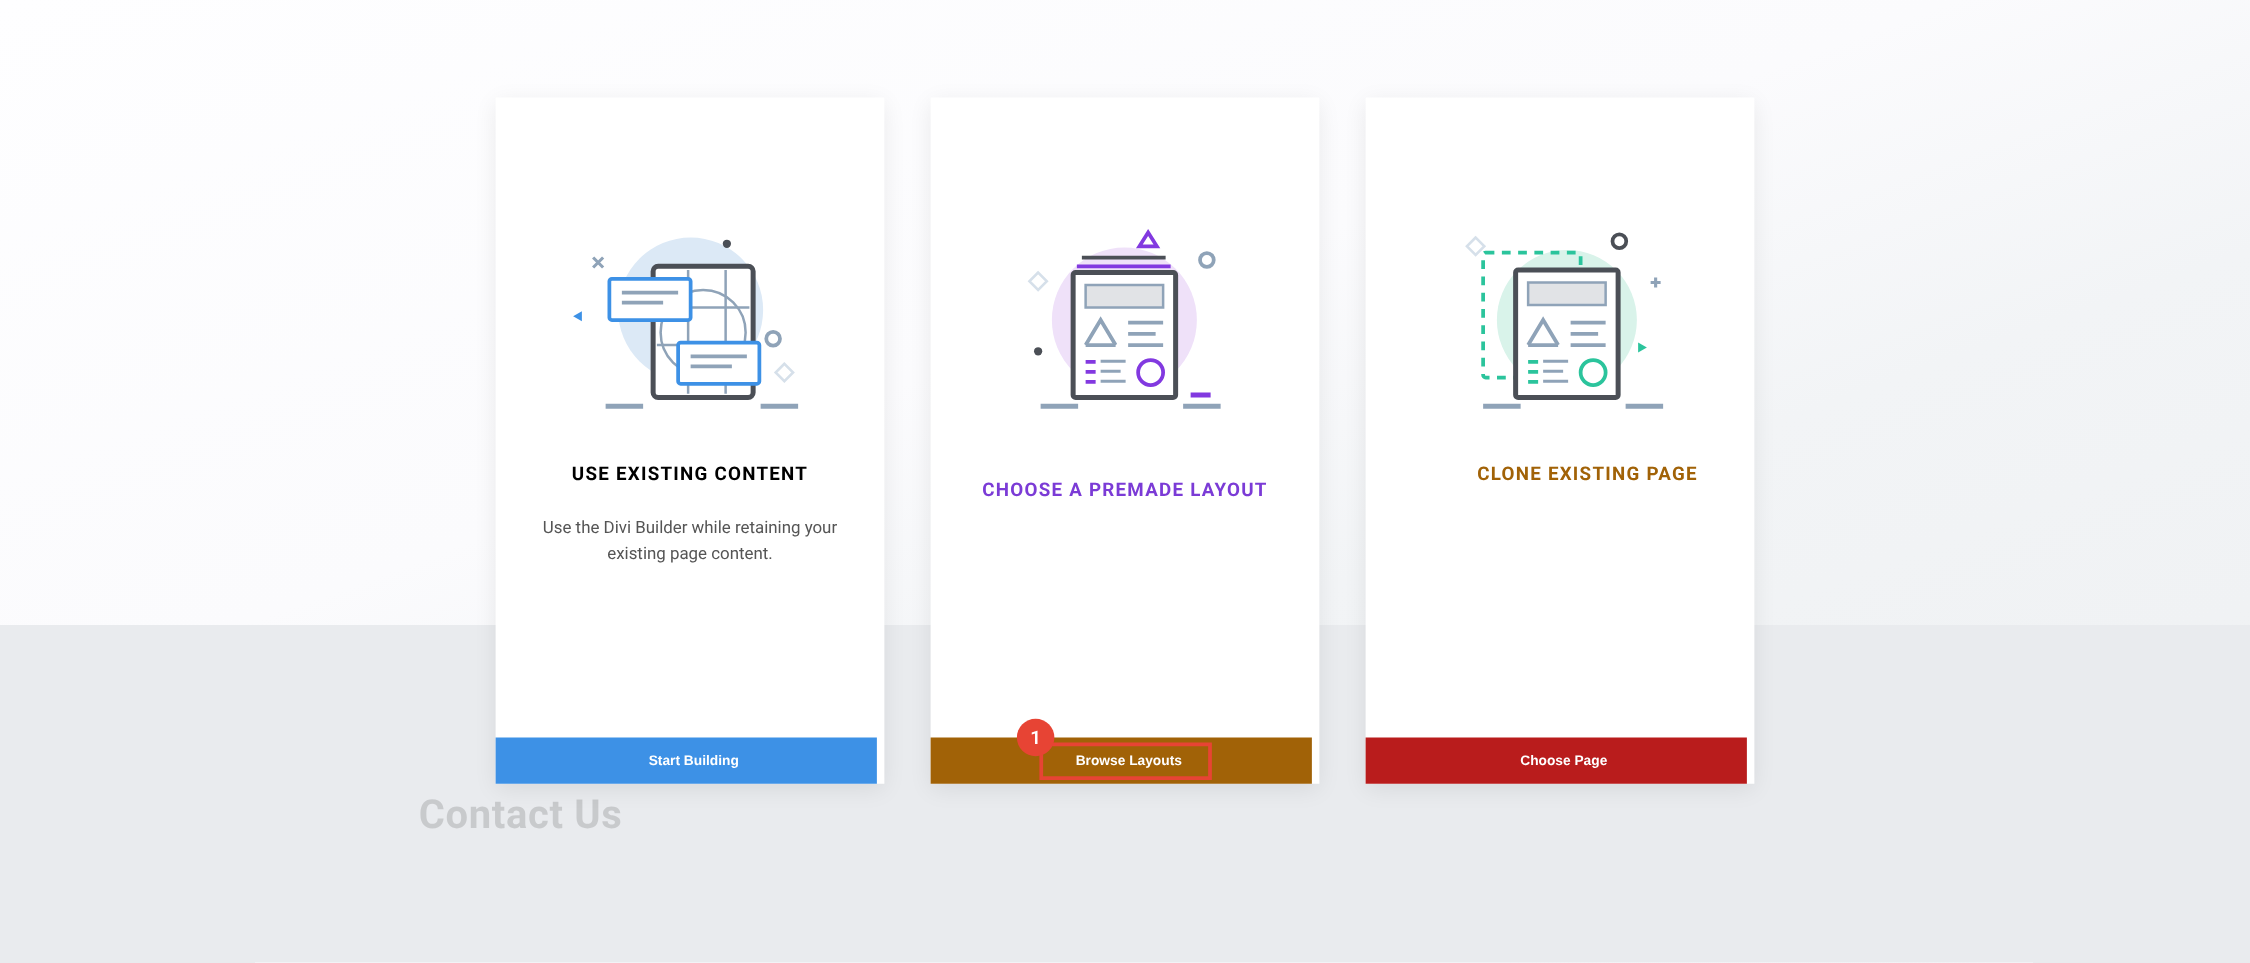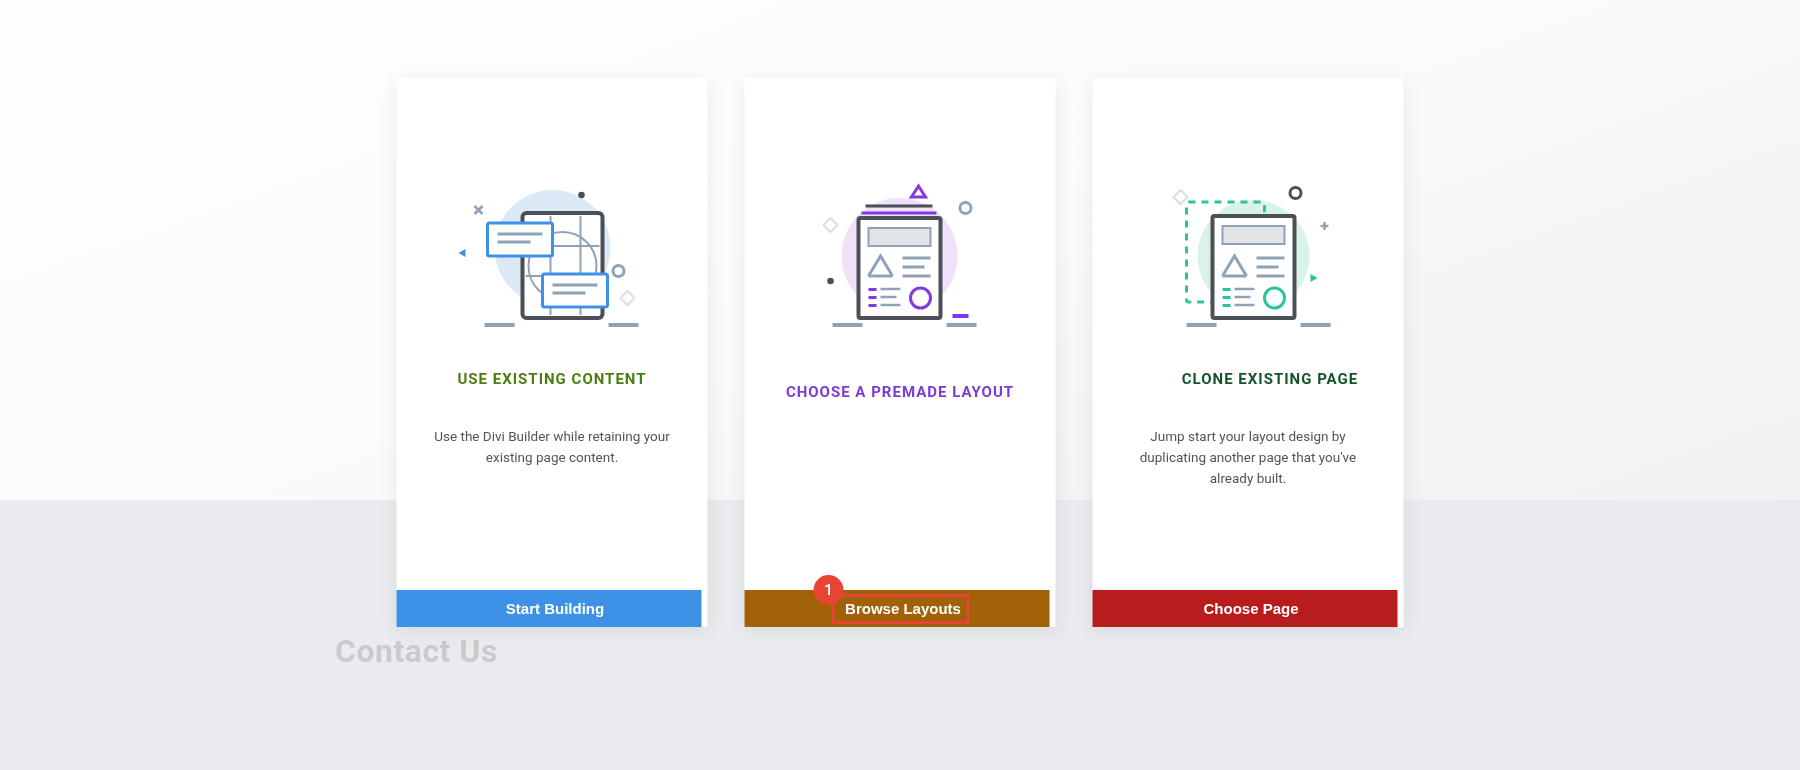--- a/index.html
+++ b/index.html
@@ -57,42 +57,42 @@
       justify-content: center;
       padding-bottom: 10px;
     }
     .title {
       font-size: 15px;
       font-weight: 700;
       letter-spacing: 1px;
       margin-top: 32px;
       text-align: center;
     }
-    .title.blue   { color: #4d7c0f; }
+    .title.blue   { color: #000000; }
     .title.purple { color: #7b3bd6; margin-top: 45px; }
-    .title.teal   { color: #14532d; margin-left: 44px; }
+    .title.teal   { color: #a16207; margin-left: 44px; }
     .desc {
       font-size: 13.5px;
       line-height: 1.55;
       color: #555;
       text-align: center;
-      margin-top: 38px;
+      margin-top: 24px;
       padding: 0 28px;
     }
     .btn {
       position: absolute;
       bottom: 0;
       left: 0;
       right: 6px;
       height: 37px;
       display: flex;
       align-items: center;
       justify-content: center;
       color: #fff;
-      font-size: 15px;
+      font-size: 11px;
       font-weight: 600;
       cursor: pointer;
       border: none;
       padding-left: 12px;
     }
     .btn.blue   { background: #3d91e6; }
     .btn.purple { background: #a16207; }
     .btn.teal   { background: #b91c1c; }
     
     .anno-badge {
@@ -215,17 +215,16 @@
         <line x1="86" y1="141" x2="106" y2="141" stroke="#8fa3b8" stroke-width="2.5"></line>
         <line x1="86" y1="149" x2="102" y2="149" stroke="#8fa3b8" stroke-width="2.5"></line>
         <line x1="86" y1="157" x2="106" y2="157" stroke="#8fa3b8" stroke-width="2.5"></line>
         <circle cx="126" cy="150" r="10" fill="none" stroke="#2bc49c" stroke-width="3"></circle>
         <polygon points="162,126 169,130 162,134" fill="#2bc49c"></polygon>
         <line x1="38" y1="177" x2="68" y2="177" stroke="#8fa3b8" stroke-width="4"></line>
         <line x1="152" y1="177" x2="182" y2="177" stroke="#8fa3b8" stroke-width="4"></line>
       </svg>
     </div>
     <div class="title teal">CLONE EXISTING PAGE</div>
-    <div class="desc">Jump start your layout design by duplicating another page that you've already built.</div>
     <button class="btn teal">Choose Page</button>
   </div>
 
 </div>
 
 </body></html>

